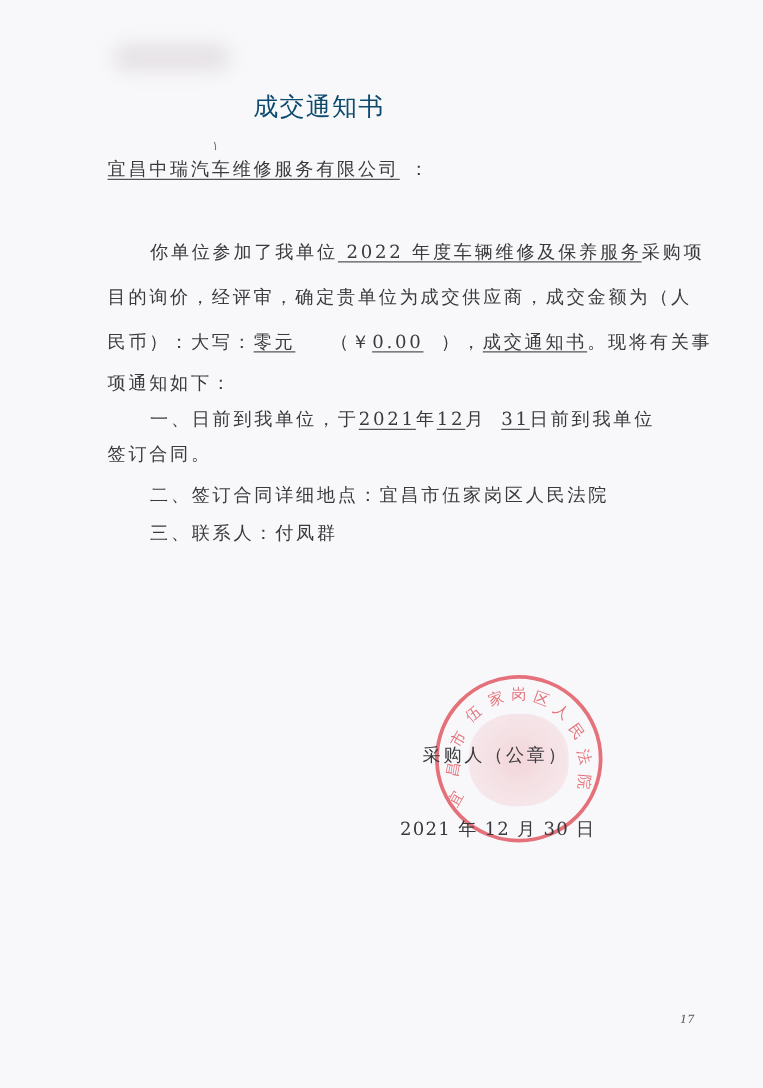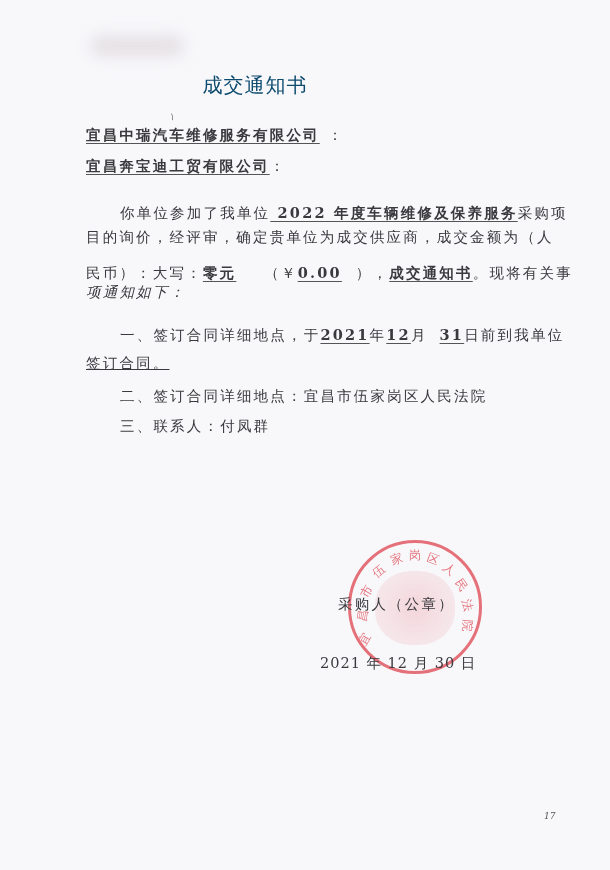--- a/index.html
+++ b/index.html
@@ -14,21 +14,21 @@
     .smudge {
       position: absolute; left: 90px; top: 35px; width: 95px; height: 22px;
       background: #d9d2d6; filter: blur(8px); opacity: 0.6; border-radius: 10px;
     }
     .title {
       position: absolute; left: 0; width: 510px; top: 72px; text-align: center;
       font-family: "DejaVu Sans", "Liberation Sans", sans-serif;
       font-size: 20px; color: #0c4a6e; letter-spacing: 1px;
     }
     .line { position: absolute; font-size: 14.5px; white-space: nowrap; letter-spacing: 2.2px; }
-    .u { text-decoration: underline; text-underline-offset: 3px; text-decoration-color: #555; font-weight: bold; }
+    .u { text-decoration: underline; text-underline-offset: 3px; text-decoration-color: #555; }
     .pad { display: inline-block; }
     .stamp {
       position: absolute; left: 348px; top: 540px; width: 128px; height: 128px;
       border: 3px solid #e0505a; border-radius: 50%; opacity: 0.8;
     }
     .stamp-inner {
       position: absolute; left: 24px; top: 28px; width: 80px; height: 74px;
       border-radius: 45%; background: radial-gradient(circle, rgba(224,80,90,0.25), rgba(224,80,90,0.08));
     }
     .stamp-text {
@@ -44,37 +44,34 @@
 
 <div class="page">
   <div class="smudge"></div>
   <div class="mark">ﾉ</div>
 
   <div class="title">成交通知书</div>
 
   <div class="line" style="left:86px; top:126px;">
     <span class="u">宜昌中瑞汽车维修服务有限公司</span><span class="u pad" style="width:8px;"></span><span>：</span>
   </div>
-  <div class="line" style="left:86px; top:157px;">
-    <span class="u">宜昌奔宝迪工贸有限公司</span><span>：</span>
-  </div>
 
-  <div class="line" style="left:120px; top:204px;">
+  <div class="line" style="left:120px; top:192px;">
     <span>你单位参加了我单位</span><span class="u"> 2022 年度车辆维修及保养服务</span><span>采购项</span>
   </div>
   <div class="line" style="left:86px; top:228px;">目的询价，经评审，确定贵单位为成交供应商，成交金额为（人</div>
   <div class="line" style="left:86px; top:264px;">
     <span>民币）：大写：</span><span class="u">零元</span><span class="u pad" style="width:28px;"></span><span>（￥</span><span class="u">0.00</span><span class="u pad" style="width:14px;"></span><span>），</span><span class="u">成交通知书</span><span>。现将有关事</span>
   </div>
-  <div class="line" style="left:86px; top:283px;font-style:italic;">项通知如下：</div>
+  <div class="line" style="left:86px; top:297px;">项通知如下：</div>
 
   <div class="line" style="left:120px; top:326px;">
-    <span>一、签订合同详细地点，于</span><span class="u">2021</span><span>年</span><span class="u">12</span><span>月</span><span class="u pad" style="width:12px;"></span><span class="u">31</span><span>日前到我单位</span>
+    <span>一、日前到我单位，于</span><span class="u">2021</span><span>年</span><span class="u">12</span><span>月</span><span class="u pad" style="width:12px;"></span><span class="u">31</span><span>日前到我单位</span>
   </div>
-  <div class="line" style="left:86px; top:354px;text-decoration:underline;">签订合同。</div>
+  <div class="line" style="left:86px; top:354px;">签订合同。</div>
   <div class="line" style="left:120px; top:417px;">三、联系人：付凤群</div>
   <div class="line" style="left:120px; top:387px;">二、签订合同详细地点：宜昌市伍家岗区人民法院</div>
 
   <div class="stamp">
     <div class="stamp-inner"></div>
     <div class="stamp-text">
       <span style="left:8px; top:88px; transform:rotate(-60deg);">宜</span>
       <span style="left:6px; top:64px; transform:rotate(-80deg);">昌</span>
       <span style="left:10px; top:40px; transform:rotate(-60deg);">市</span>
       <span style="left:22px; top:20px; transform:rotate(-40deg);">伍</span>

